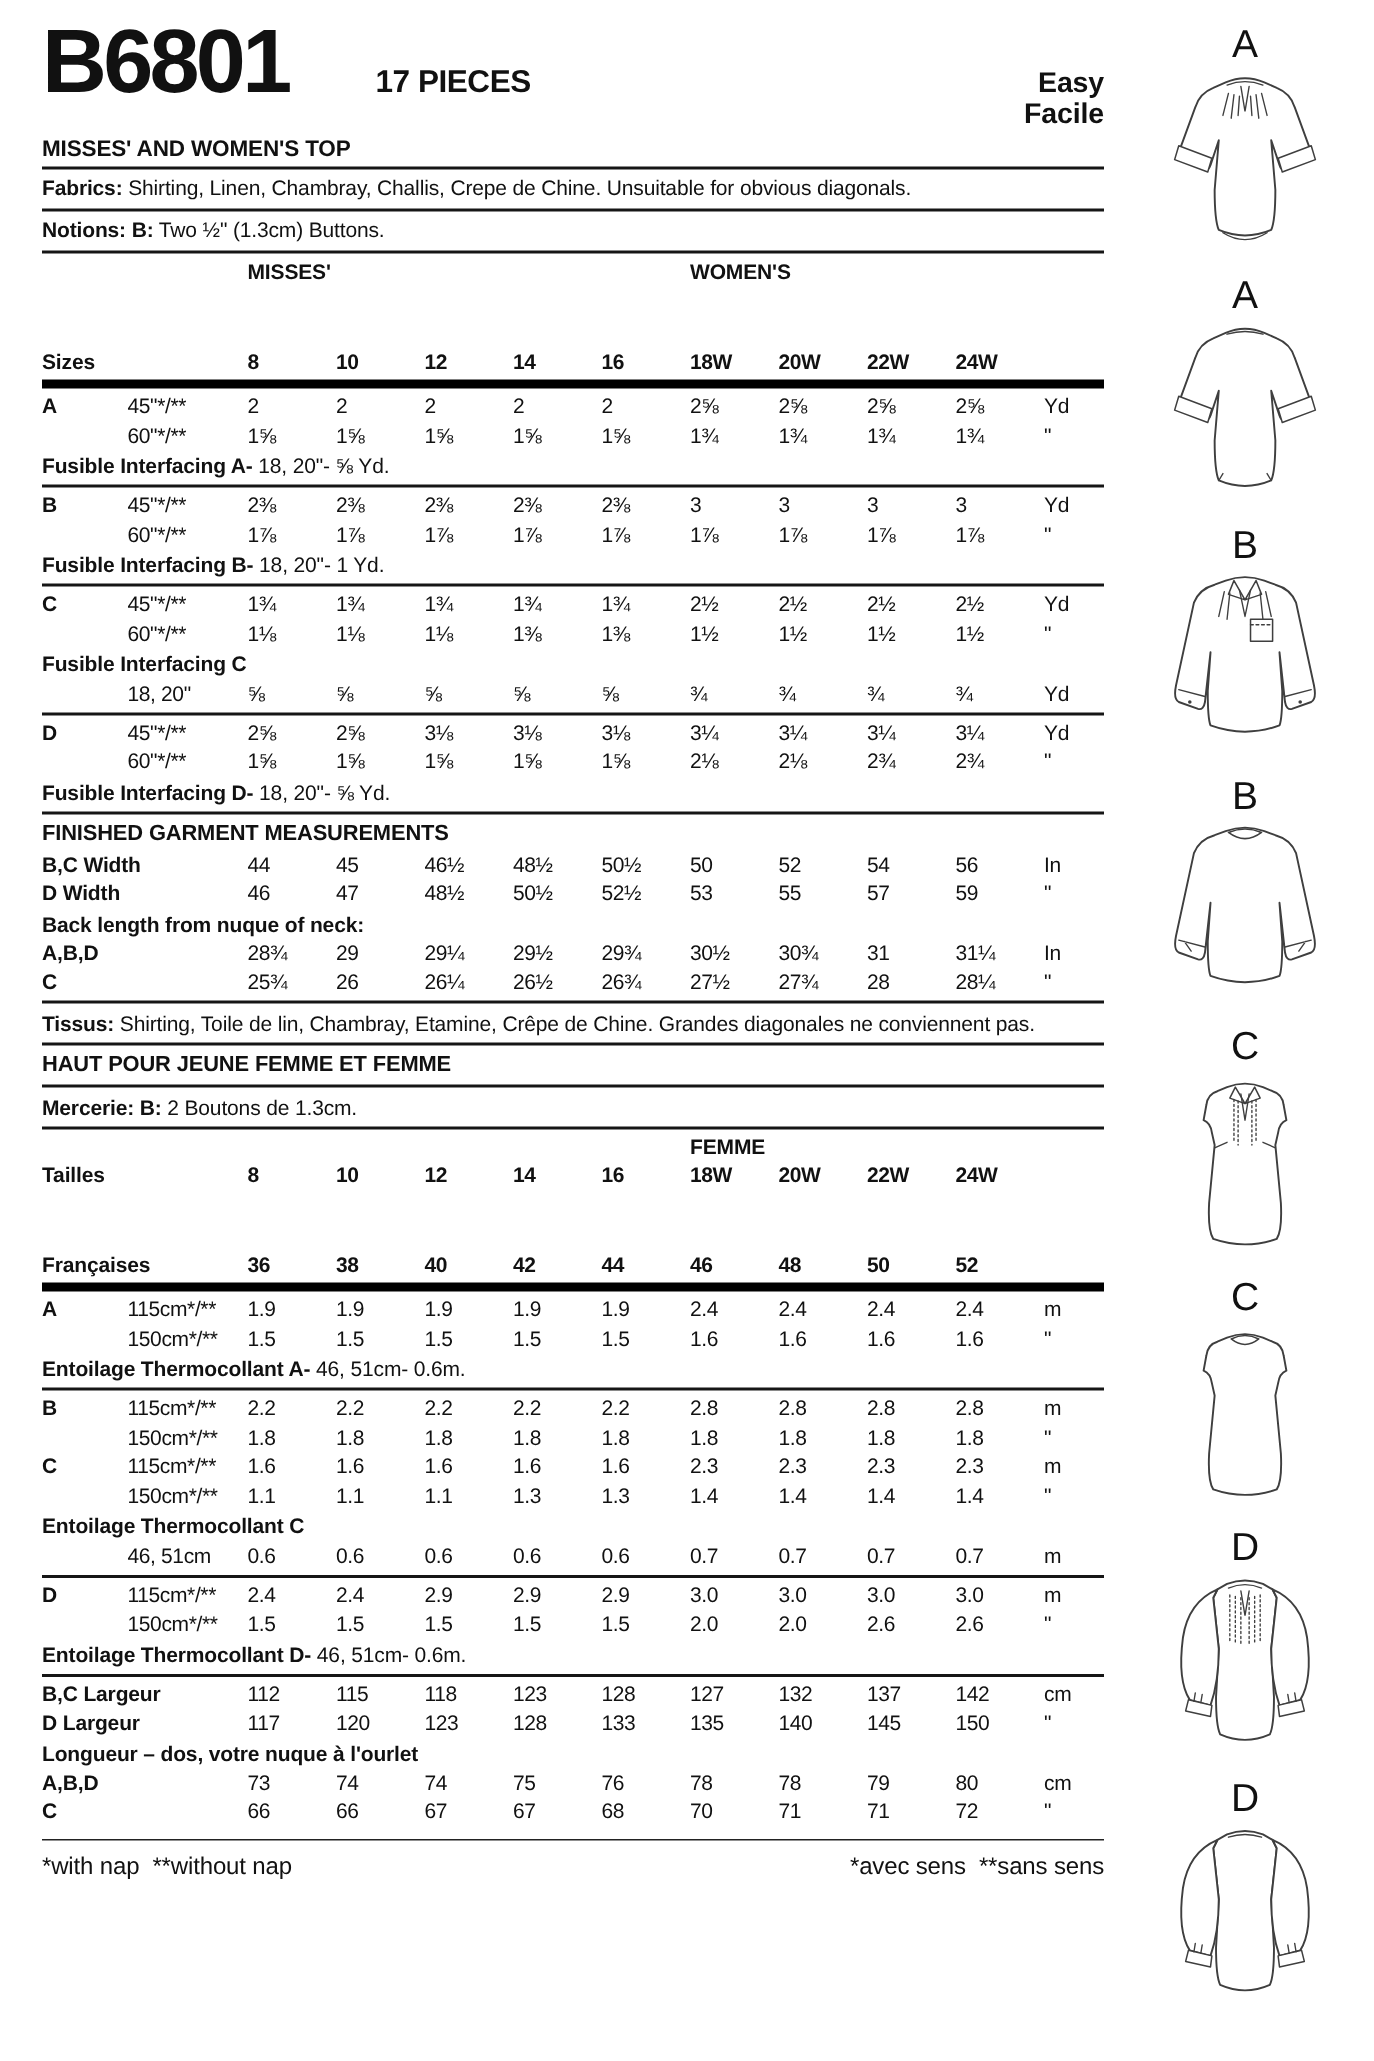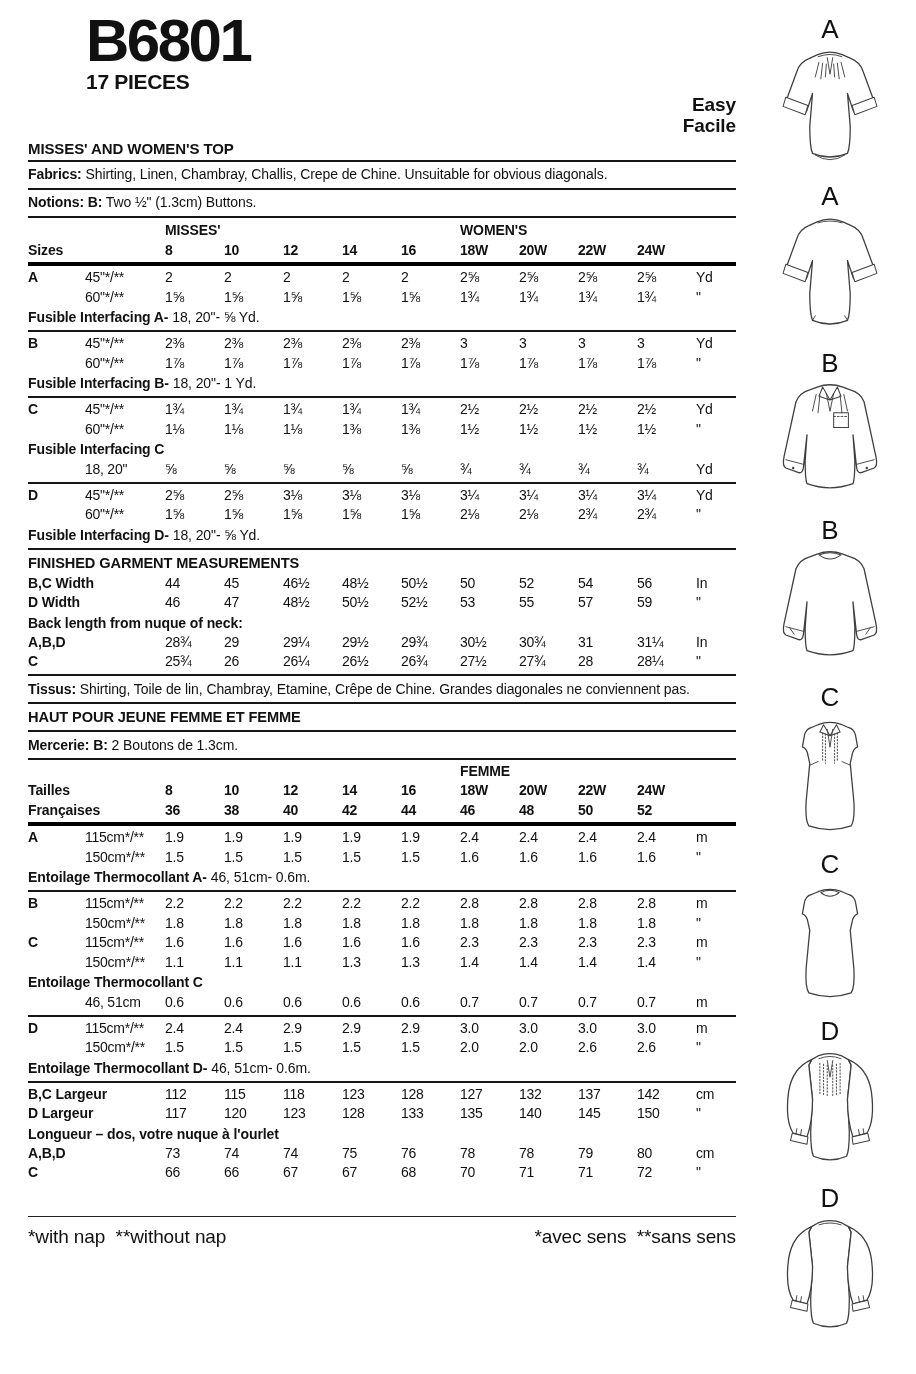--- a/index.html
+++ b/index.html
@@ -3,45 +3,45 @@
 <meta charset="utf-8">
 <style>
   html,body{margin:0;padding:0;background:#e8e8e8;}
   .page{width:916px;height:1374px;background:#fff;color:#111;display:flex;
         font-family:"Liberation Sans","DejaVu Sans",sans-serif;font-size:14px;
         letter-spacing:-0.1px;overflow:hidden;}
   .main{width:744px;box-sizing:border-box;padding:12px 8px 0 28px;}
   .bold{font-weight:700;}
 
   
-  .brand-row{display:flex;align-items:baseline;flex-direction:column;}
+  .brand-row{display:flex;align-items:baseline;}
   .pattern-no{font-size:60px;line-height:58px;font-weight:700;letter-spacing:-2.5px;margin:0;}
   .pieces{font-size:21px;font-weight:700;margin-left:58px;letter-spacing:-0.3px;}
   .difficulty{margin-left:auto;text-align:right;font-size:19px;font-weight:700;line-height:21px;}
   .doc-title{font-size:15px;font-weight:700;margin-top:4px;border-bottom:2px solid #161616;padding-bottom:3px;}
   .info-line{line-height:21px;border-bottom:2px solid #161616;padding:2px 0 3px;}
 
   
   .spec-table{margin-top:3px;}
   .trow{display:grid;grid-template-columns:57px 80px repeat(9,59px) 1fr;align-items:baseline;line-height:19.5px;}
   .trow-full{line-height:21px;}
   .c-sub,.c-val,.c-unit{letter-spacing:-0.25px;}
   .heading{font-size:14.6px;line-height:22px;font-weight:700;}
   .subheading{line-height:20px;font-weight:700;}
   .note{line-height:21px;}
   .info{line-height:22px;}
   .rb{border-bottom:2px solid #161616;padding-bottom:2px;margin-bottom:2px;}
-  .rb-thick{border-bottom:4px solid #000000;padding-bottom:2px;margin-bottom:2px;}
+  .rb-thick{border-bottom:6px solid #000000;padding-bottom:2px;margin-bottom:2px;margin-top:40px;}
   .g-left{grid-column:3/8;font-weight:700;}
   .g-right{grid-column:8/12;font-weight:700;}
   .wide2{grid-column:1/3;}
 
   
   .footnotes{display:flex;justify-content:space-between;border-top:1.5px solid #222;
-             margin-top:33px;padding-top:9px;font-size:19px;white-space:pre;}
+             margin-top:8px;padding-top:9px;font-size:16px;white-space:pre;}
 
   
   .views{width:172px;box-sizing:border-box;padding-top:16px;display:flex;flex-direction:column;align-items:center;}
   .views figure{margin:0 0 3px;text-align:center;}
   .vlabel{font-size:26px;line-height:26px;font-weight:400;letter-spacing:0;}
   .views svg{width:116px;height:138px;display:block;margin:0 auto;}
   .sil{fill:#fff;stroke:#3f3f3f;stroke-width:1.4;stroke-linejoin:round;stroke-linecap:round;}
   .sil2{fill:#fff;stroke:#3f3f3f;stroke-width:1.1;stroke-linejoin:round;}
   .ln{fill:none;stroke:#3f3f3f;stroke-width:1;stroke-linecap:round;}
   .dot{fill:#3f3f3f;stroke:none;}

